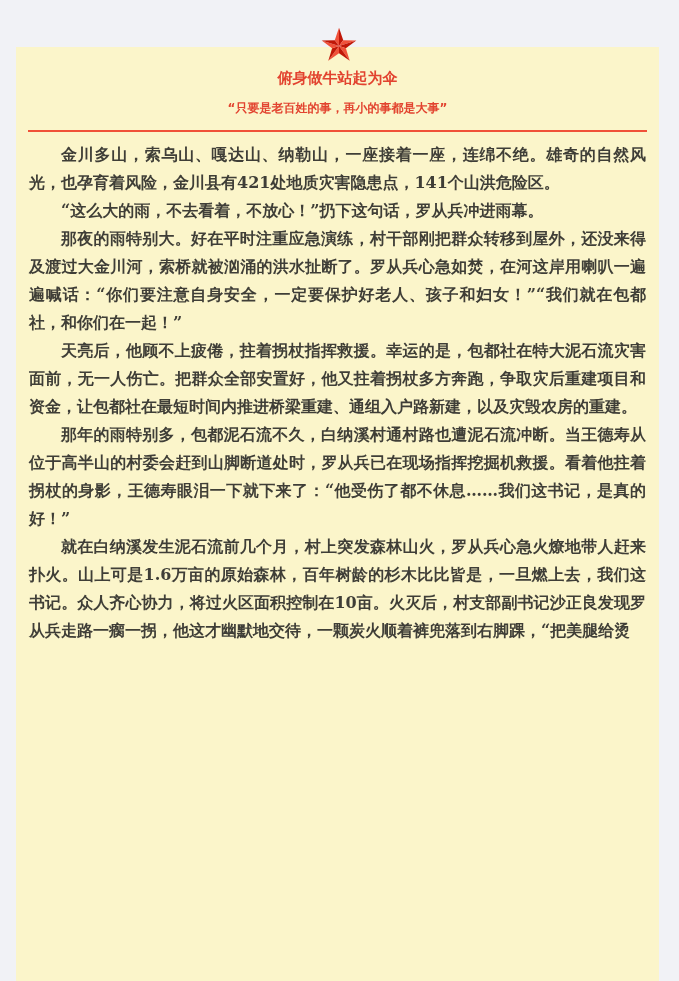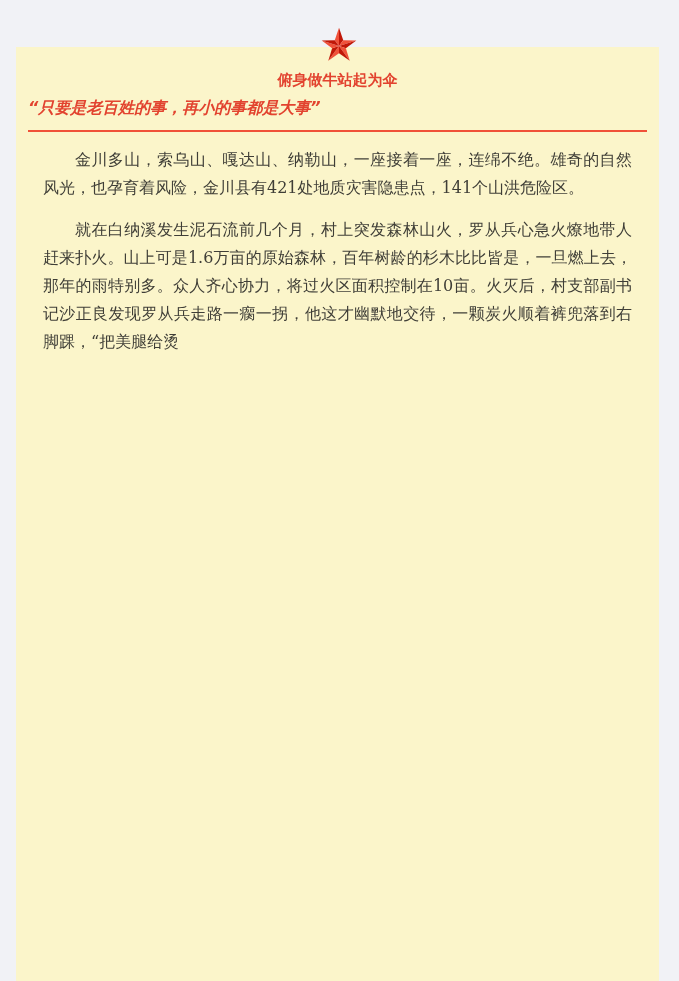--- a/index.html
+++ b/index.html
@@ -22,44 +22,44 @@
     width: 38px; height: 38px;
     z-index: 2;
   }
   .title {
     margin: 23px 12px 0;
     text-align: center;
     font-size: 15px;
     font-weight: bold;
     line-height: 19px;
     color: var(--accent, #e2432f);
-    font-family: Liberation Sans, sans-serif;
+    font-family: Liberation Mono, monospace;
   }
   .subtitle {
     margin: 9px 12px 0;
-    font-size: 16px;
+    text-align: center;
+    font-size: 12px;
     font-weight: bold;
     line-height: 20px;
     color: var(--accent, #e2432f);
-    font-style: italic;
   }
   .divider {
     border: none;
     border-top: 2px solid var(--divider, #f05138);
     margin: 12px 12px 0;
   }
   .article {
     margin: 9px 13px 0;
     font-size: 16px;
     line-height: 28px;
     text-align: justify;
     color: var(--text, #3f3e37);
     font-family: "DejaVu Serif", serif;
   }
-  .article p { margin: 14px; padding: 0; text-indent: 2em; }
+  .article p { margin: 0; padding: 0; text-indent: 2em; font-weight: bold; }
 </style>
 </head>
 <body>
 
 <svg class="star" viewBox="0 0 100 100" aria-hidden="true">
 
   <polygon class="f-light" points="50,2 38.8,34.6 50,50" fill="#f0513a"></polygon>
   <polygon class="f-dark" points="50,2 61.2,34.6 50,50" fill="#c01708"></polygon>
   <polygon class="f-light" points="95.6,35.2 61.2,34.6 50,50" fill="#f0513a"></polygon>
   <polygon class="f-dark" points="95.6,35.2 68.1,55.9 50,50" fill="#c01708"></polygon>
@@ -70,15 +70,19 @@
   <polygon class="f-light" points="4.4,35.2 31.9,55.9 50,50" fill="#f0513a"></polygon>
   <polygon class="f-dark" points="4.4,35.2 38.8,34.6 50,50" fill="#c01708"></polygon>
 </svg>
 
 <div class="card">
   <div class="title">俯身做牛站起为伞</div>
   <div class="subtitle">“只要是老百姓的事，再小的事都是大事”</div>
   <hr class="divider">
   <div class="article">
       <p>金川多山，索乌山、嘎达山、纳勒山，一座接着一座，连绵不绝。雄奇的自然风光，也孕育着风险，金川县有421处地质灾害隐患点，141个山洪危险区。</p>
-      <p>就在白纳溪发生泥石流前几个月，村上突发森林山火，罗从兵心急火燎地带人赶来扑火。山上可是1.6万亩的原始森林，百年树龄的杉木比比皆是，一旦燃上去，那年的雨特别多。众人齐心协力，将过火区面积控制在10亩。火灭后，村支部副书记沙正良发现罗从兵走路一瘸一拐，他这才幽默地交待，一颗炭火顺着裤兜落到右脚踝，“把美腿给烫</p>
+      <p>“这么大的雨，不去看着，不放心！”扔下这句话，罗从兵冲进雨幕。</p>
+      <p>那夜的雨特别大。好在平时注重应急演练，村干部刚把群众转移到屋外，还没来得及渡过大金川河，索桥就被汹涌的洪水扯断了。罗从兵心急如焚，在河这岸用喇叭一遍遍喊话：“你们要注意自身安全，一定要保护好老人、孩子和妇女！”“我们就在包都社，和你们在一起！”</p>
+      <p>天亮后，他顾不上疲倦，拄着拐杖指挥救援。幸运的是，包都社在特大泥石流灾害面前，无一人伤亡。把群众全部安置好，他又拄着拐杖多方奔跑，争取灾后重建项目和资金，让包都社在最短时间内推进桥梁重建、通组入户路新建，以及灾毁农房的重建。</p>
+      <p>那年的雨特别多，包都泥石流不久，白纳溪村通村路也遭泥石流冲断。当王德寿从位于高半山的村委会赶到山脚断道处时，罗从兵已在现场指挥挖掘机救援。看着他拄着拐杖的身影，王德寿眼泪一下就下来了：“他受伤了都不休息……我们这书记，是真的好！”</p>
+      <p>就在白纳溪发生泥石流前几个月，村上突发森林山火，罗从兵心急火燎地带人赶来扑火。山上可是1.6万亩的原始森林，百年树龄的杉木比比皆是，一旦燃上去，我们这书记。众人齐心协力，将过火区面积控制在10亩。火灭后，村支部副书记沙正良发现罗从兵走路一瘸一拐，他这才幽默地交待，一颗炭火顺着裤兜落到右脚踝，“把美腿给烫</p>
     </div>
 </div>
 
 </body></html>

